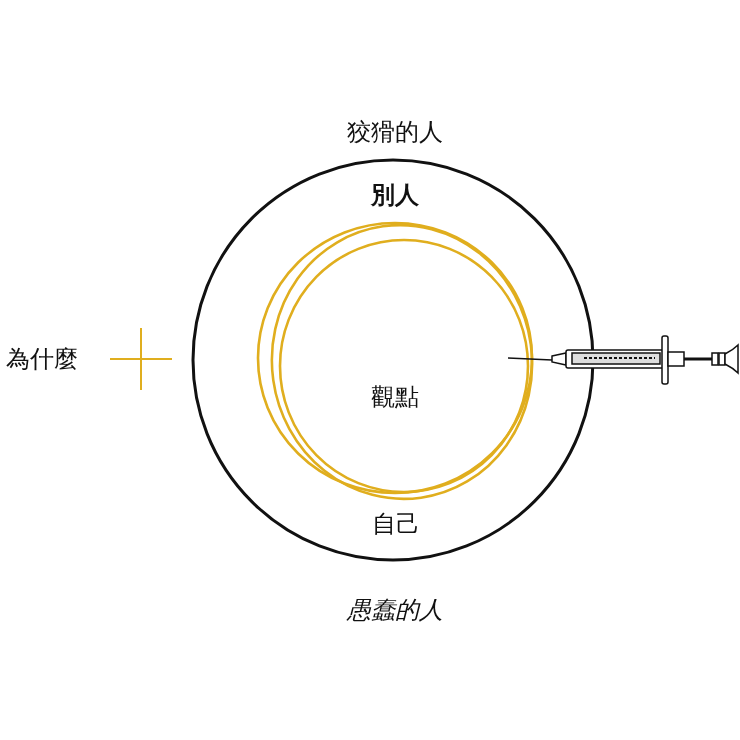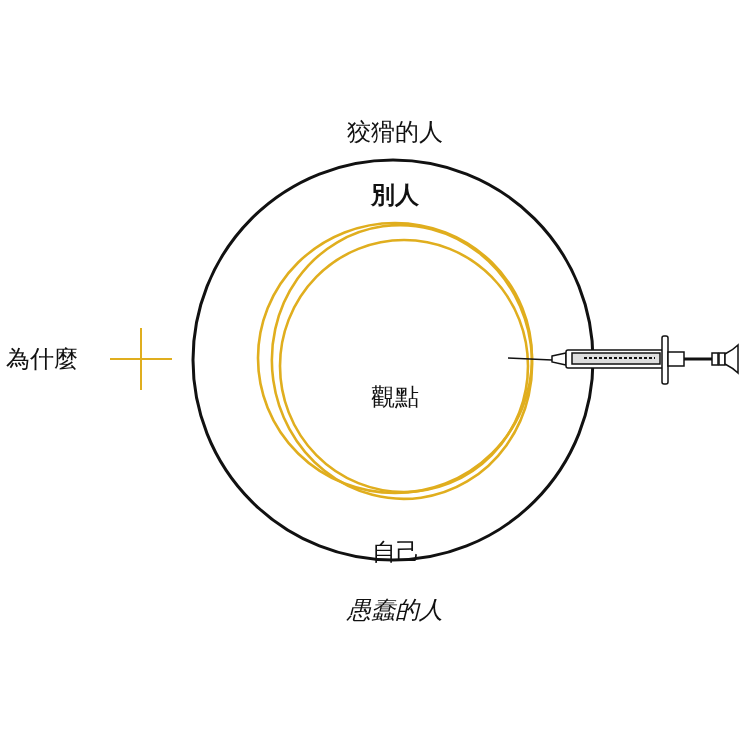--- a/index.html
+++ b/index.html
@@ -33,15 +33,15 @@
     <line x1="684" y1="359" x2="712" y2="359" stroke-width="3"></line>
     <rect x="712" y="353" width="6" height="12"></rect>
     <rect x="719" y="353" width="6" height="12"></rect>
     <path d="M725 354 Q733 350 738 345 L738 373 Q733 368 725 364 Z"></path>
   </g>
 </svg>
 
 <div class="lbl" style="left:395px; top:120px;">狡猾的人</div>
 <div class="lbl" style="left:395px; top:183px;font-weight:bold;">別人</div>
 <div class="lbl" style="left:395px; top:349px;margin-top:36px;">觀點</div>
-<div class="lbl" style="left:396px; top:540px;">自己</div>
+<div class="lbl" style="left:396px; top:512px;">自己</div>
 <div class="lbl" style="left:395px; top:598px;font-style:italic;">愚蠢的人</div>
 <div class="lbl" style="left:42px; top:347px;">為什麼</div>
 
 </body></html>

